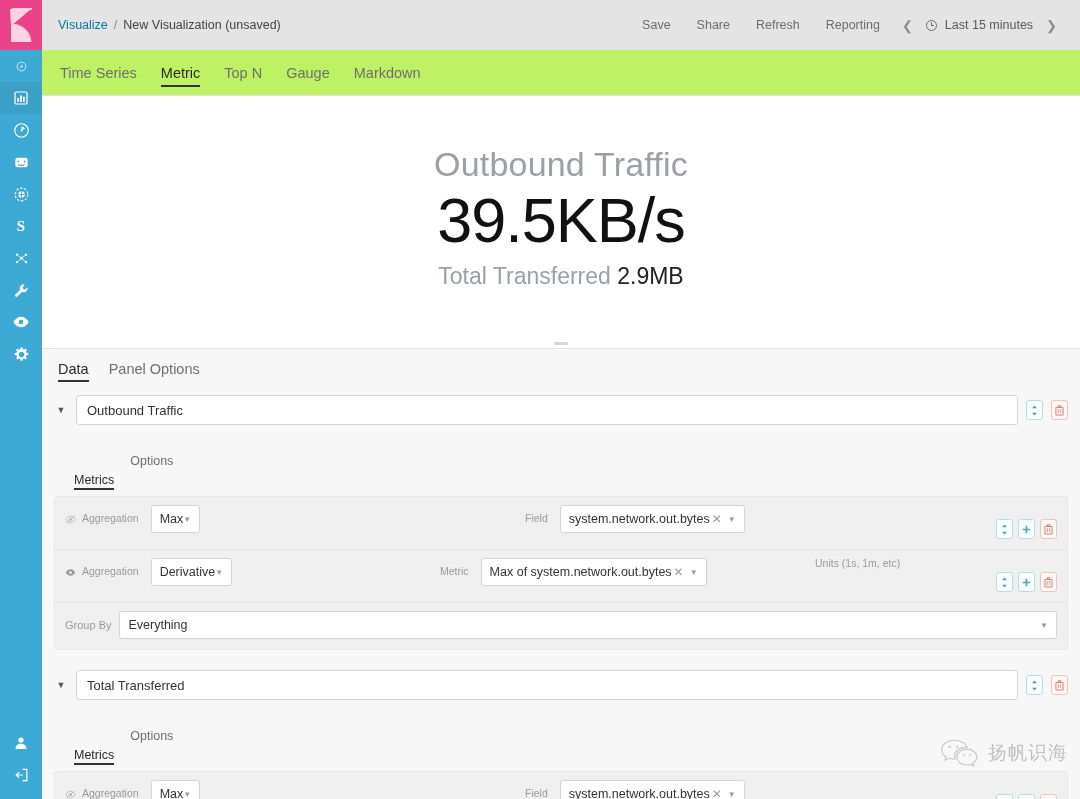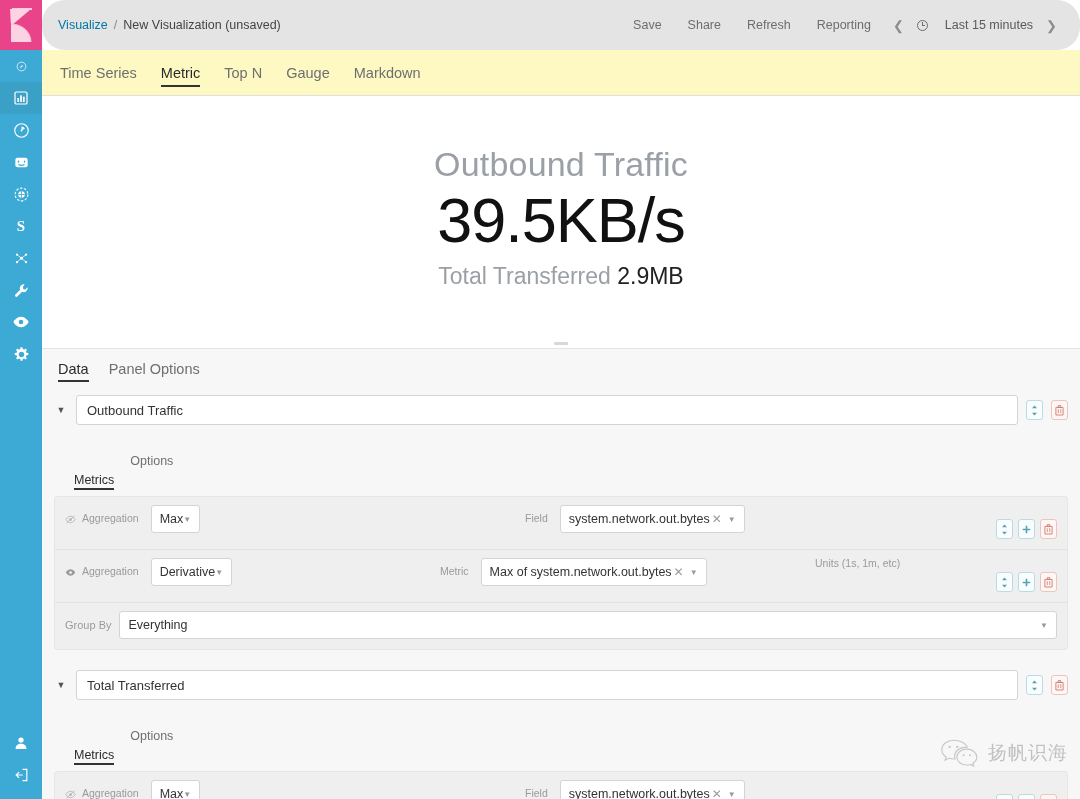--- a/index.html
+++ b/index.html
@@ -40,39 +40,38 @@
   
   .main { flex: 1 1 auto; display: flex; flex-direction: column; height: 799px; overflow: hidden; }
 
   
   .topbar {
     height: 50px; background: #e4e4e4;
     display: flex; 
     padding: 0 14px 0 16px;
     flex: 0 0 50px;
     font-size: 12.5px;
-    border-radius: 23px;
   }
   .crumbs { display: flex; align-items: center; gap: 6px; }
   .crumb-link { color: #0079a5; cursor: pointer; }
   .crumb-sep { color: #8a8a8a; }
   .crumb-cur { color: #444; }
   .topbar-right { margin-left: auto; display: flex; align-items: center; gap: 0; }
   .top-action {
     color: #6d6d6d; font-size: 12.5px; padding: 0 13px; cursor: pointer; line-height: 1;
   }
   .chev { color: #8d8d8d; font-size: 13px; padding: 0 9px; cursor: pointer; line-height: 1; }
-  .timepick { display: flex; align-items: center; gap: 17px; color: #5a5a5a; font-size: 12.5px; cursor: pointer; padding: 0 4px; }
+  .timepick { display: flex; align-items: center; gap: 8px; color: #5a5a5a; font-size: 12.5px; cursor: pointer; padding: 0 4px; }
   .clock-ic { width: 11px; height: 11px; border: 1.4px solid #6d6d6d; border-radius: 50%; position: relative; }
   .clock-ic:before { content:""; position:absolute; left:4px; top:1.5px; width:1.2px; height:4px; background:#6d6d6d; }
   .clock-ic:after { content:""; position:absolute; left:4.2px; top:4.5px; width:3px; height:1.2px; background:#6d6d6d; }
 
   
   .typetabs {
-    height: 46px; background: #fef9c3;
+    height: 46px; background: #bef264;
     border-bottom: 1px solid #e0e0e0;
     display: flex; align-items: center; gap: 0; padding-left: 6px;
     flex: 0 0 46px;
   }
   .ttab {
     font-size: 14.5px; color: #6f6f6f; padding: 0 12px;
     line-height: 44px; cursor: pointer; position: relative;
   }
   .ttab.sel { color: #2b2b2b; }
   .ttab.sel:after {

